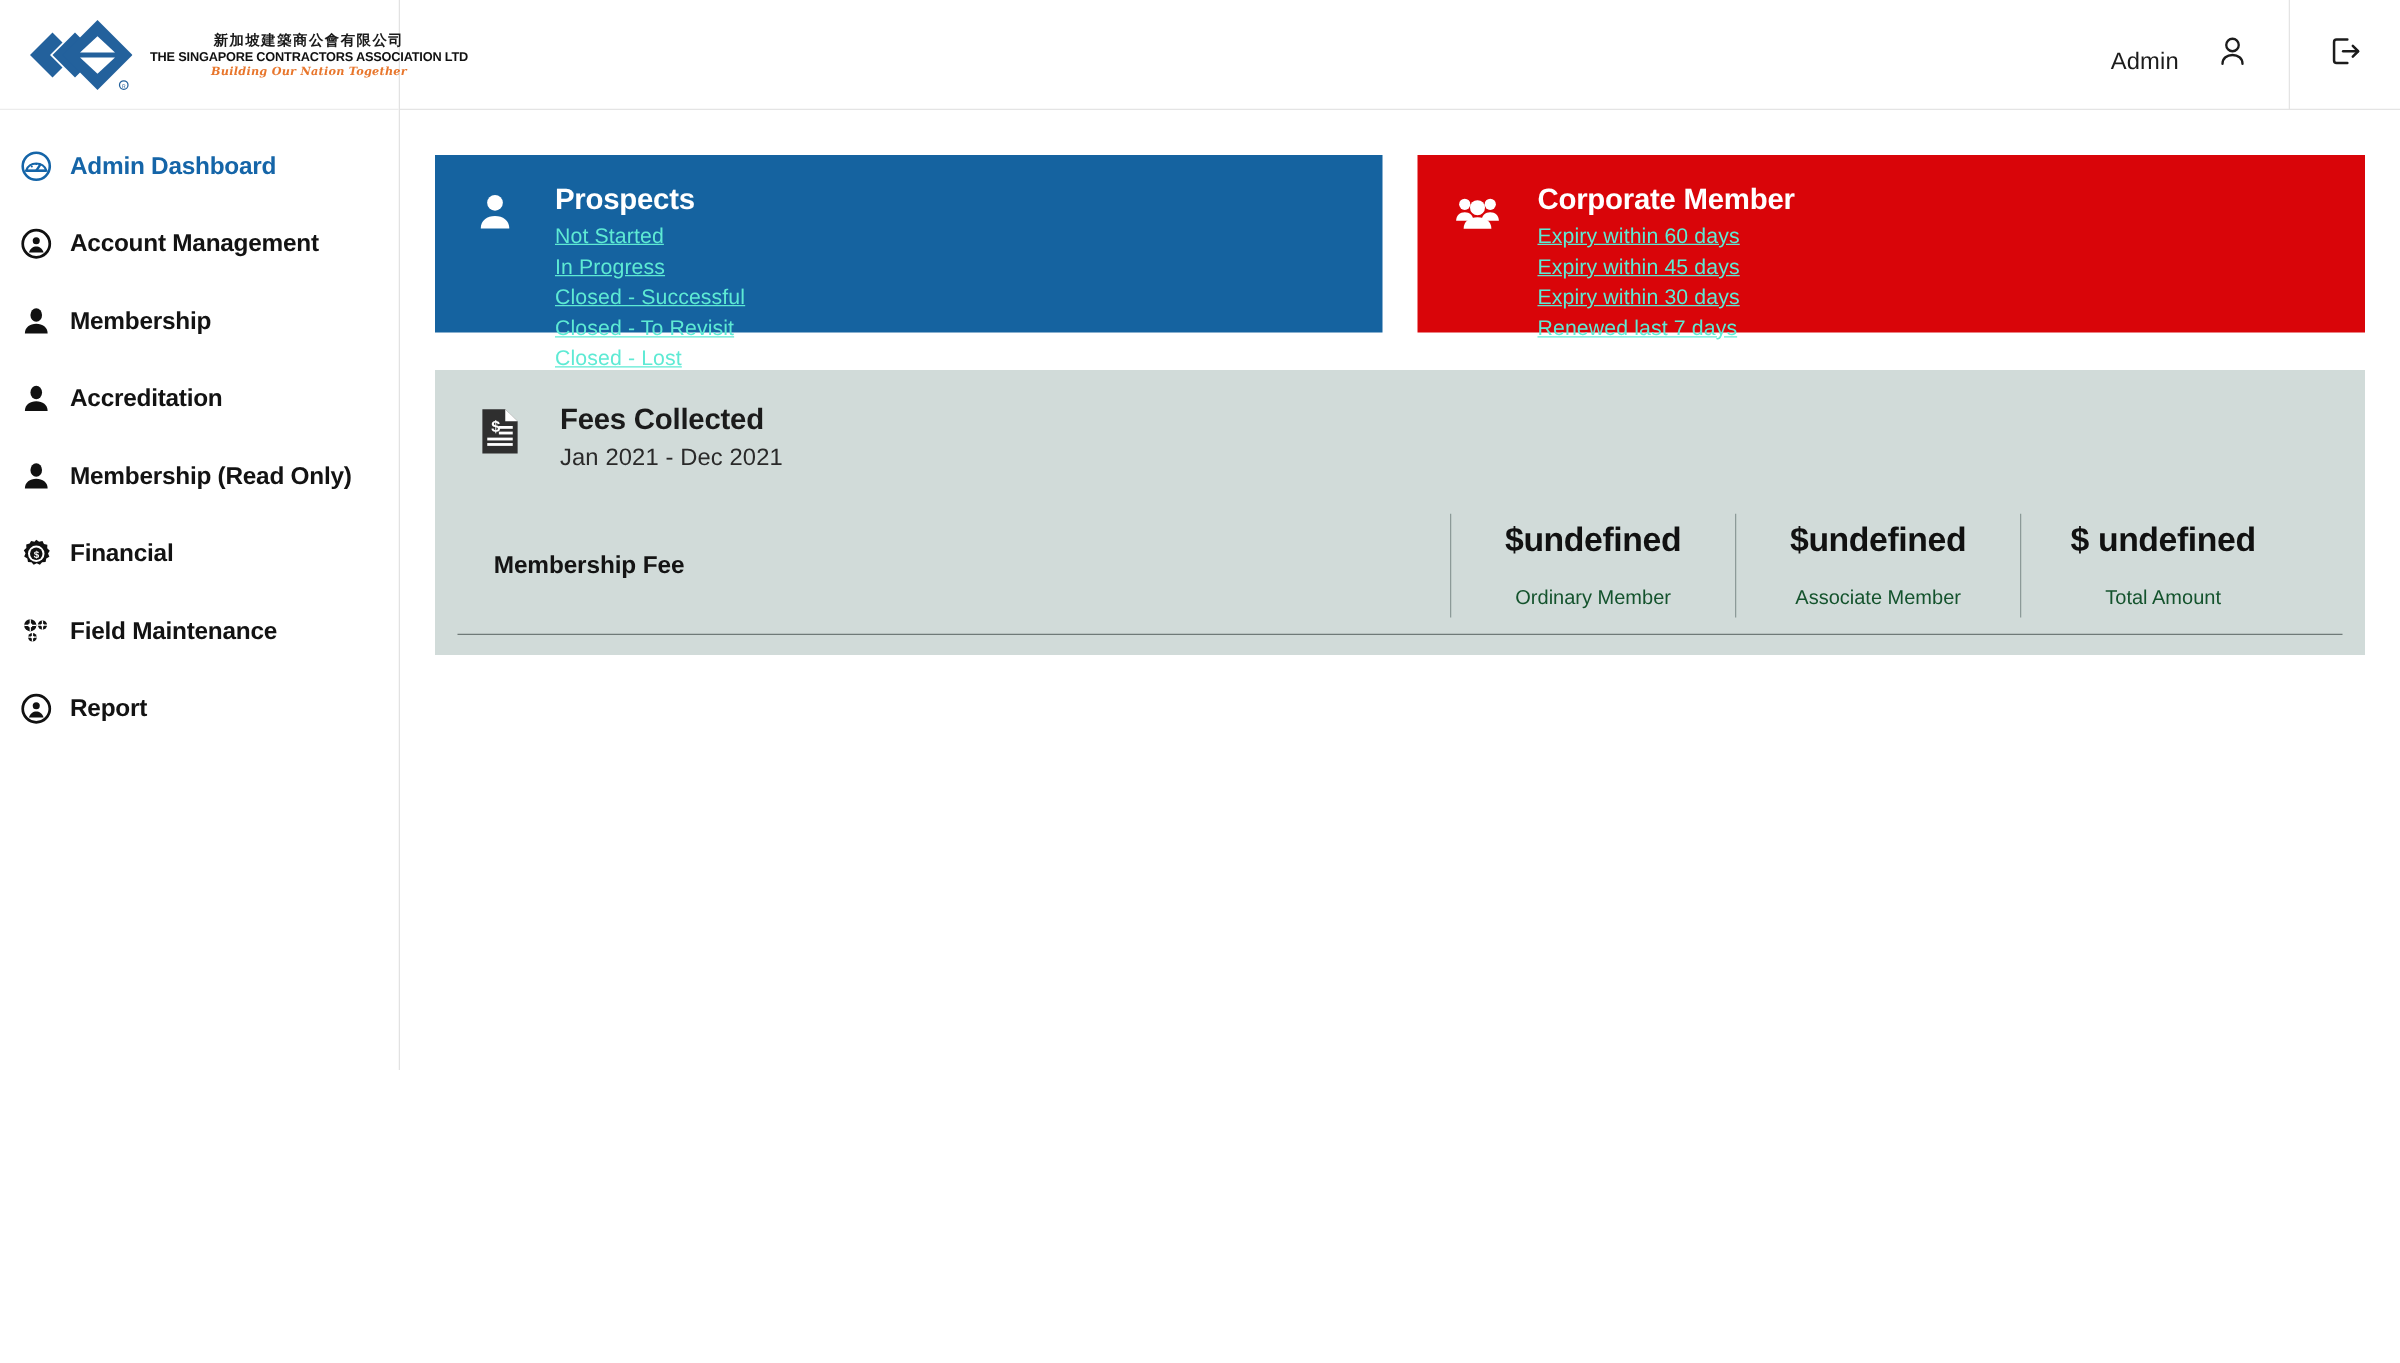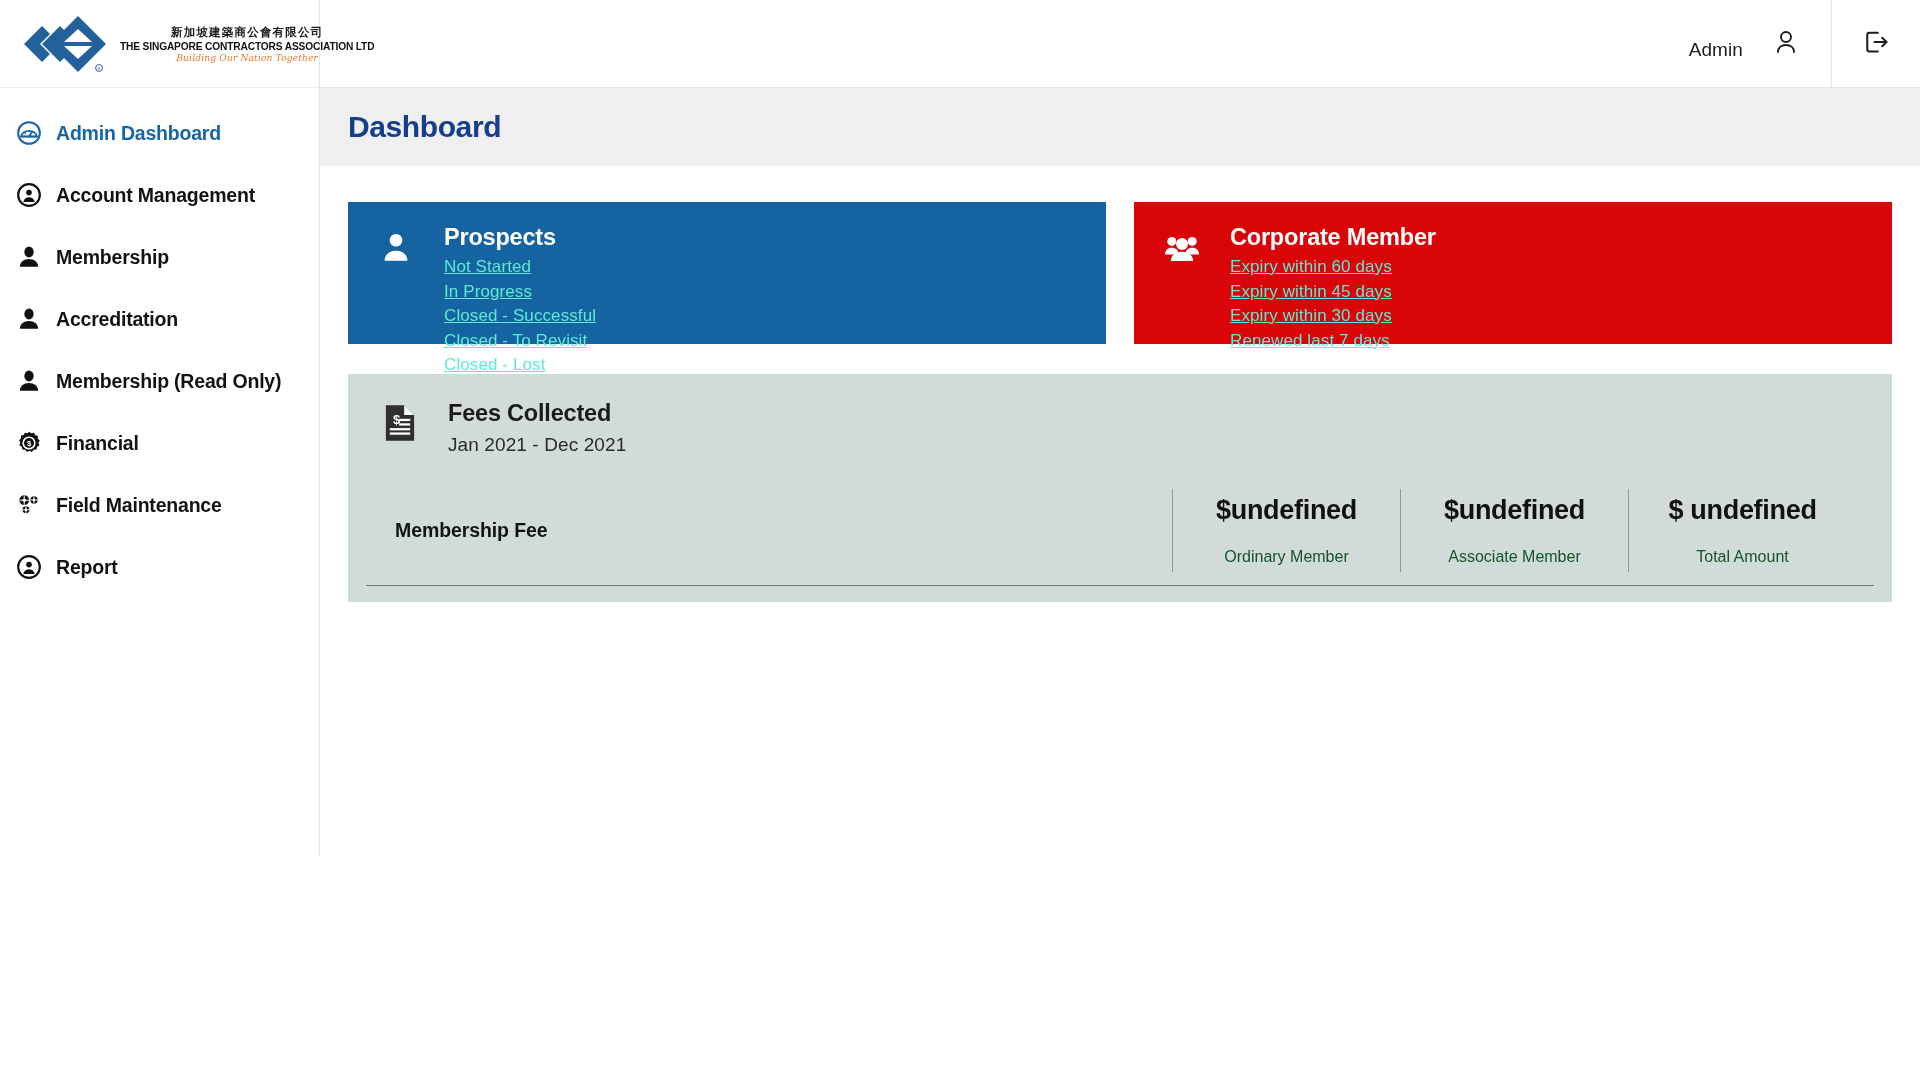--- a/index.html
+++ b/index.html
@@ -31,21 +31,21 @@
   .logo-cn {
     font-size: 11.5px; color: #1a1a1a; letter-spacing: 1.2px;
     font-family: "DejaVu Sans", sans-serif; font-weight: 600;
   }
   .logo-en {
     font-size: 10.2px; font-weight: 700; color: #111; letter-spacing: -0.15px;
     white-space: nowrap;
   }
   .logo-tag {
     font-size: 9px; color: #e8762c; font-style: italic;
-    font-family: "DejaVu Serif", serif; letter-spacing: 0.2px;
+    font-family: "DejaVu Serif", serif; letter-spacing: 0.2px; font-weight: bold;
   }
 
   .nav { padding-top: 14px; }
   .nav-item {
     display: flex; align-items: center; gap: 14px;
     padding: 0 0 0 16px;
     height: 62px;
     color: #131313;
     font-size: 19.5px; font-weight: 700;
     letter-spacing: -0.2px;
@@ -105,21 +105,21 @@
     position: relative;
   }
   .fees-head { display: flex; gap: 26px; align-items: flex-start; }
   .fees-ico { width: 40px; flex: 0 0 40px; padding-top: 3px; }
   .fees-titles { display: flex; flex-direction: column; }
   .fees-title { font-size: 23.5px; font-weight: 700; color: #1b1b1b; letter-spacing: -0.2px; }
   .fees-sub { font-size: 19px; color: #2a2a2a; margin-top: 7px; letter-spacing: 0.1px; }
 
   .fees-row {
     display: flex; align-items: center;
-    margin-top: 33px; padding-right: 36px;
+    margin-top: 33px; padding-right: 48px;
   }
   .fee-label {
     font-size: 19.5px; font-weight: 700; color: #141414;
     flex: 1 1 auto; letter-spacing: -0.1px; padding-left: 13px;
   }
   .fee-col {
     width: 228px; flex: 0 0 228px;
     text-align: center;
     border-left: 1px solid #8c9a98;
     padding: 6px 0;
@@ -287,23 +287,20 @@
         <span>
           <svg width="30" height="30" viewBox="0 0 24 24">
             <path d="M13.5 4.5H6.6a1.6 1.6 0 0 0-1.6 1.6v11.8a1.6 1.6 0 0 0 1.6 1.6h6.9" fill="none" stroke="#1c1c1c" stroke-width="1.6" stroke-linecap="round"></path>
             <line x1="10.8" y1="12" x2="20.2" y2="12" stroke="#1c1c1c" stroke-width="1.6" stroke-linecap="round"></line>
             <polyline points="17,8.6 20.4,12 17,15.4" fill="none" stroke="#1c1c1c" stroke-width="1.6" stroke-linecap="round" stroke-linejoin="round"></polyline>
           </svg>
         </span>
       </div>
     </header>
 
-    <div class="page-header">
-      <h1 class="page-title">Dashboard</h1>
-    </div>
 
     <div class="content">
 
       <div class="cards-row">
 
         <div class="stat-card blue">
           <span class="stat-ico">
             <svg width="36" height="36" viewBox="0 0 24 24">
               <circle cx="12" cy="6.8" r="4.2" fill="#fff"></circle>
               <path d="M4.4 20.5c0-4.2 3.4-6.6 7.6-6.6s7.6 2.4 7.6 6.6z" fill="#fff"></path>

